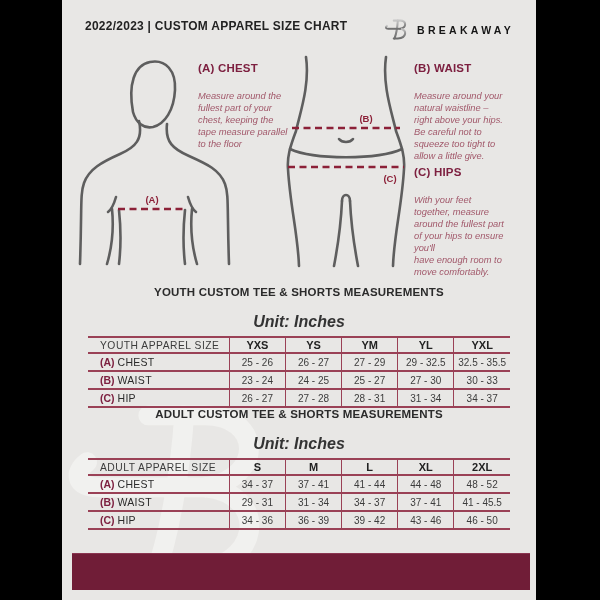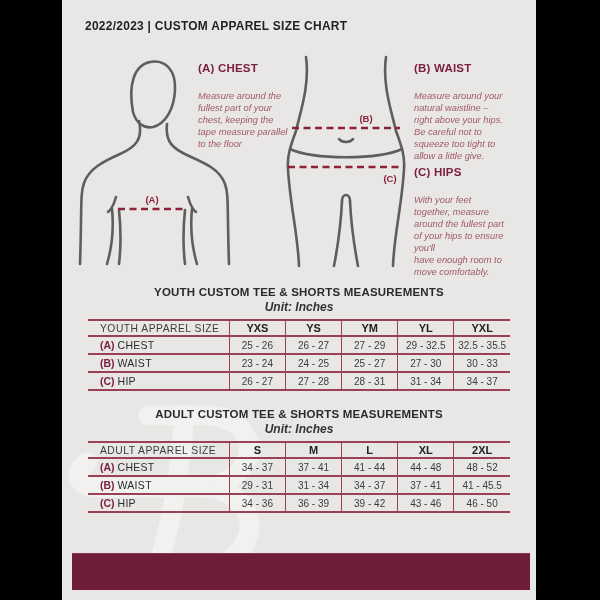--- a/index.html
+++ b/index.html
@@ -45,21 +45,21 @@
   
   .watermark{position:absolute;left:0px;top:392px;width:230px;height:205px;opacity:.75;}
   .watermark svg{width:100%;height:100%;}
   .watermark path{fill:none;stroke:#f5f5f3;stroke-width:5.5;stroke-linecap:round;}
 
   
   .section{position:absolute;left:26px;width:422px;text-align:center;}
   .section-youth{top:286px;}
   .section-adult{top:408px;}
   .section-title{font-size:11.5px;font-weight:bold;color:var(--ink);letter-spacing:.2px;}
-  .section-unit{margin-top:2px;font-size:12px;font-style:italic;font-weight:bold;color:#333;}
+  .section-unit{margin-top:15px;font-size:16px;font-style:italic;font-weight:bold;color:#333;}
   table{width:422px;margin-top:5px;border-collapse:collapse;table-layout:fixed;}
   col.c-label{width:141px;}
   col.c-size{width:56px;}
   tr{border-bottom:2px solid var(--rule);}
   tr.head{border-top:2px solid var(--rule);}
   th,td{font-weight:normal;}
   th{height:16px;}
   td{height:18px;}
   th:nth-child(n+2),td:nth-child(n+2){border-left:1.5px solid var(--rule);border-radius:11px;}
   .col-head-label{text-align:left;padding-left:12px;font-size:10.3px;color:var(--ink2);letter-spacing:.5px;}
@@ -72,20 +72,38 @@
   
   .footer-bar{position:absolute;left:10px;top:553px;width:458px;height:37px;background:var(--footer);border-top:1px solid #8a3550;}
 </style>
 </head>
 <body>
 
 <div class="page">
 
   <div class="header">
     <div class="header-title">2022/2023  |  CUSTOM APPAREL SIZE CHART</div>
+    <div class="brand">
+      <svg viewBox="0 0 64 54">
+        <defs>
+          <linearGradient id="lg" x1="0" y1="0" x2="0" y2="1">
+            <stop offset="0" stop-color="#c6c6c6"></stop>
+            <stop offset="0.5" stop-color="#8f8f8f"></stop>
+            <stop offset="1" stop-color="#6d6d6d"></stop>
+          </linearGradient>
+        </defs>
+        <g fill="none" stroke="url(#lg)" stroke-width="5" stroke-linecap="round">
+          <path d="M34,5 C33,20 30,38 26,49"></path>
+          <path d="M24,5 H40 C55,5 57,22 40,25"></path>
+          <path d="M40,25 C58,27 56,48 34,49 H24"></path>
+          <path d="M40,25 H10 C4,25 3,21 7,18"></path>
+        </g>
+      </svg>
+      <div class="brand-name">BREAKAWAY</div>
+    </div>
   </div>
 
   <div class="fig fig-torso">
     <svg width="168" height="212" viewBox="0 0 168 212">
       <path d="M57,55 C52,28 58,8 74,5 C90,2 100,14 99,33 C98,53 89,67 77,70 C68,72 60,66 57,55"></path>
       <path d="M63,64 C67,82 60,90 44,97 C26,105 13,112 8,126 C4,137 6,150 4,207"></path>
       <path d="M91,67 C89,85 97,92 113,99 C131,107 144,113 149,127 C153,138 151,150 153,207"></path>
       <path d="M40,140 C38,147 36,152 32,155"></path>
       <path d="M36,152 C38,172 36,190 31,207"></path>
       <path d="M43,153 C45,172 45,190 43,207"></path>

